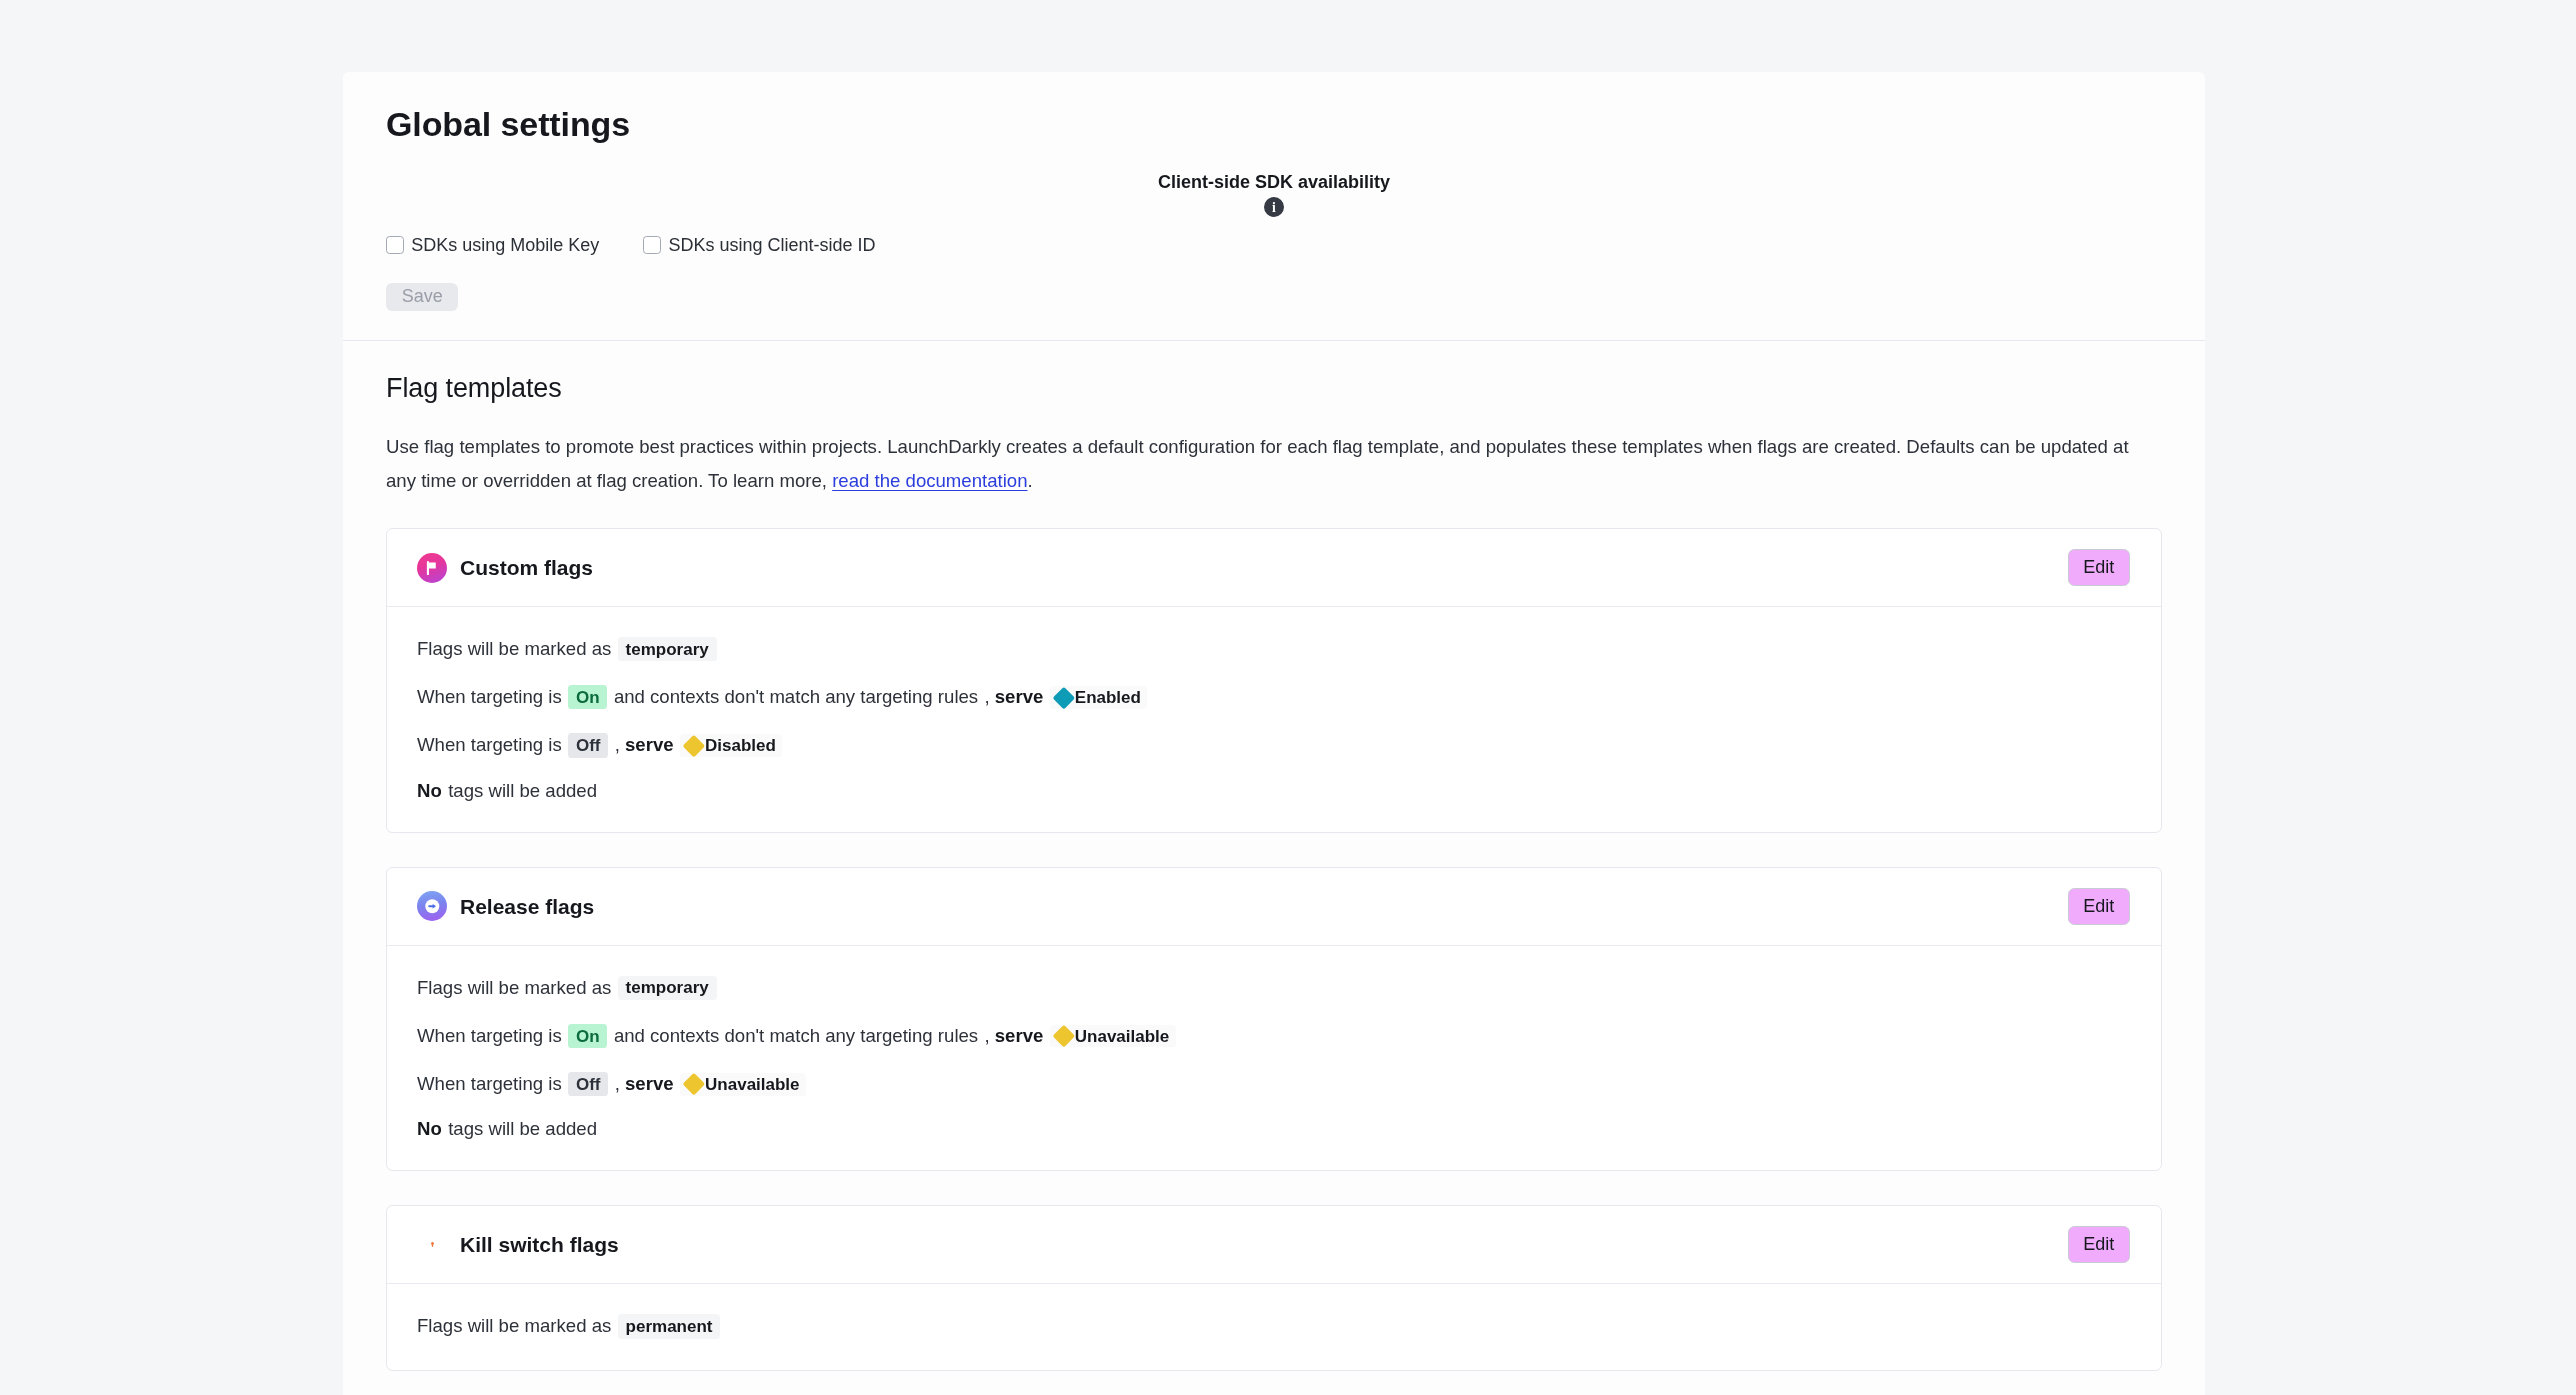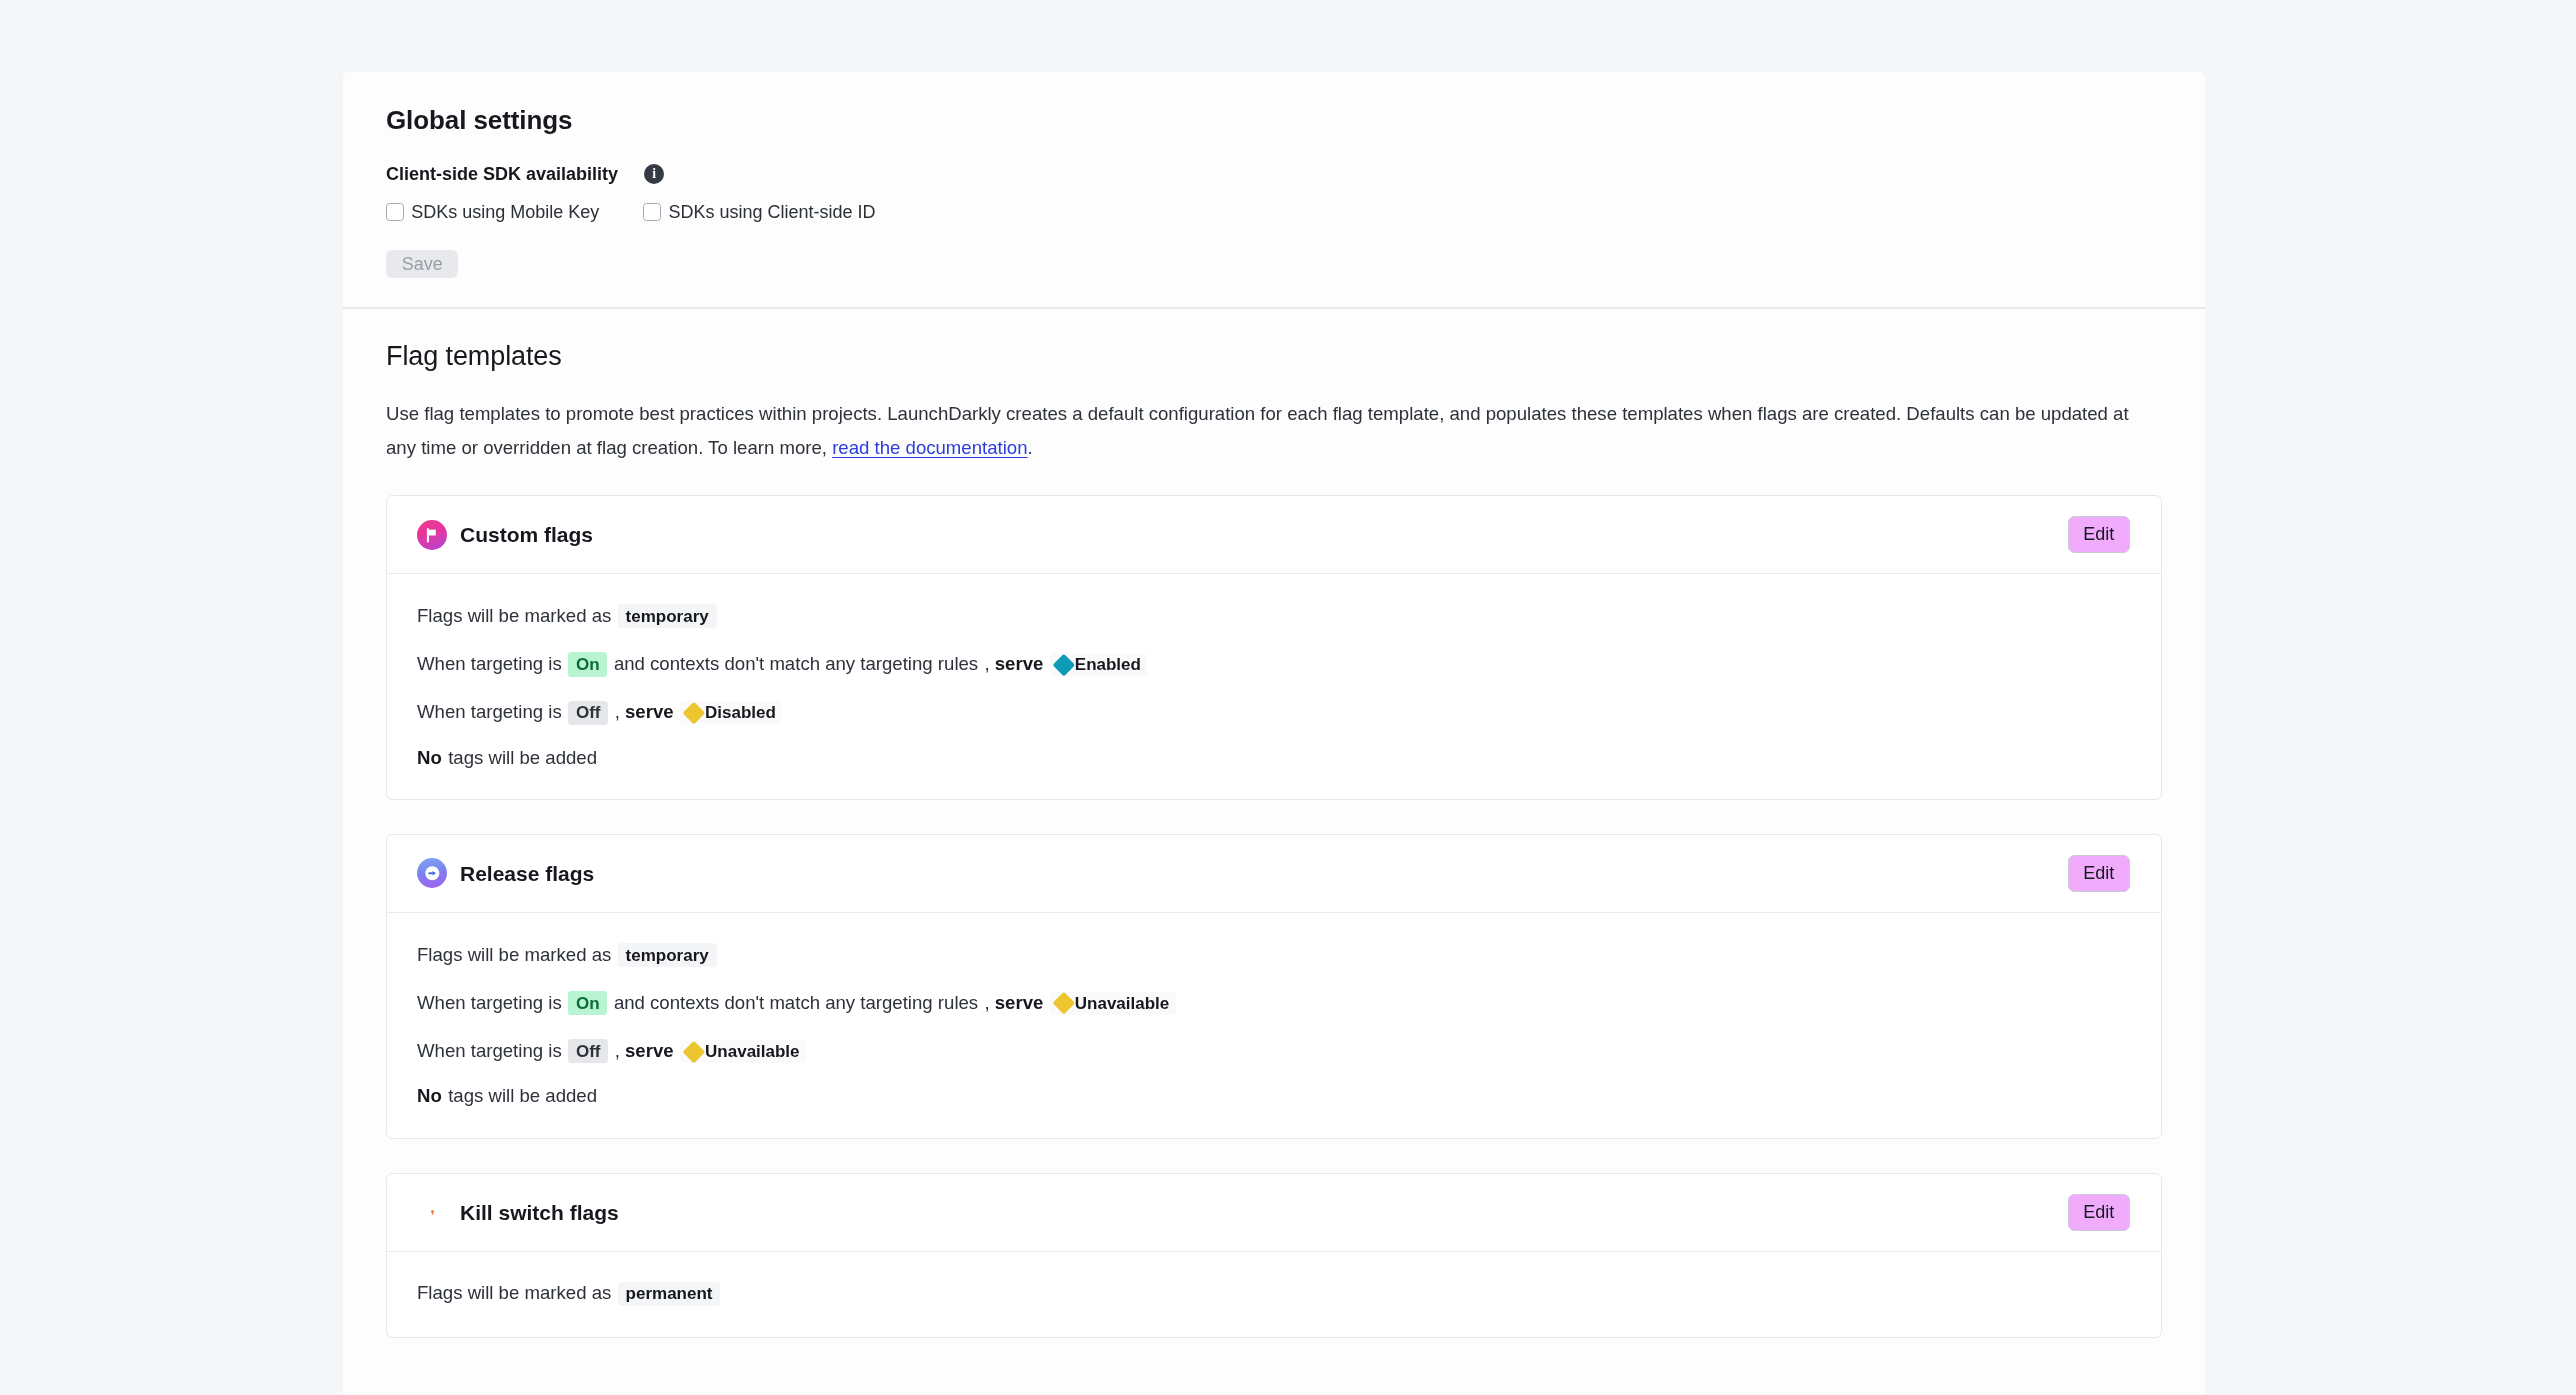--- a/index.html
+++ b/index.html
@@ -23,32 +23,33 @@
     left: 343px; top: 72px;
     width: 1862px;
     min-height: 1324px;
     background: #fdfdfd;
     border-radius: 5.7px 5.7px 0 0;
   }
 
   
   .global-settings { padding: 34px 43px 29px 43px; }
   .h1 {
-    font-size: 26px;
+    font-size: 34px;
     font-weight: 600;
     color: #16181d;
     letter-spacing: -0.1px;
     margin: 0 0 29px 0;
     line-height: 1.1;
   }
   .field-label-row {
     display: flex;
     align-items: center;
-    gap: 26px;
+    gap: 4px;
     margin-bottom: 18.6px;
+    flex-direction: column;
   }
   .field-label {
     font-size: 18px;
     font-weight: 700;
     color: #16181d;
   }
   .info-icon {
     width: 20px; height: 20px;
     border-radius: 50%;
     background: #353a44;

